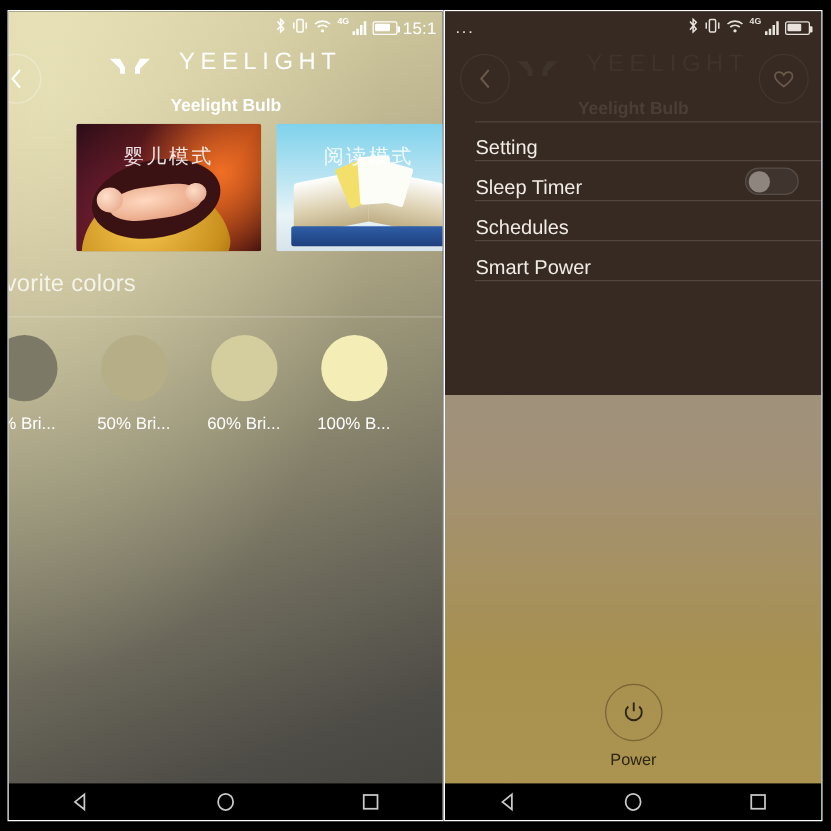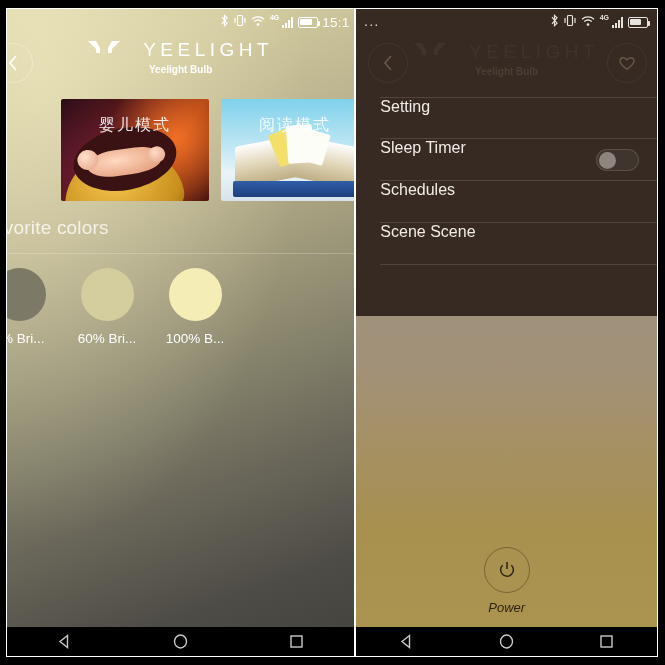--- a/index.html
+++ b/index.html
@@ -120,28 +120,28 @@
     display: flex; align-items: center; justify-content: center;
   }
   .dark .circle-btn { border-color: rgba(255,255,255,.06); }
   .btn-back { left: -14px; }
   .panel-right .btn-back { left: 12px; }
   .btn-fav  { right: 10px; }
   .brandwrap {
     position: absolute; left: 0; right: 0; top: 4px;
     display: flex; flex-direction: column; align-items: center;
   }
-  .brandrow { display: flex; align-items: flex-start; gap: 23px; }
+  .brandrow { display: flex; align-items: flex-end; gap: 23px; }
   .brandname {
     font-size: 19px; letter-spacing: 4.5px; font-weight: 300;
   }
   .light .brandname, .light .devicename { color: #ffffff; }
   .dark  .brandname { color: #3f342c; }
   .dark  .devicename { color: #4b3f35; }
-  .devicename { font-size: 10px; font-weight: bold; margin-top: 3px; }
+  .devicename { font-size: 14px; font-weight: bold; margin-top: 15px; }
   .panel-right .brandwrap { top: 6px; }
 
   
   .scenes {
     position: relative; z-index: 20;
     display: flex; gap: 12px;
     padding: 0 0 0 10px;
     margin-top: 2px;
     margin-left: 44px;
   }
@@ -258,22 +258,22 @@
     background: rgba(43,31,24,.90);
     z-index: 25;
   }
   .menu-list {
     position: absolute; left: 0; right: 0; top: 88px; bottom: 0;
     padding: 0 0 0 24px;
     z-index: 26;
   }
   .menu-item {
     position: relative;
-    height: 42px;
-    display: flex; align-items: flex-start;
+    height: 32px;
+    display: flex; align-items: flex-end;
     border-bottom: 1px solid rgba(255,255,255,.13);
     padding-right: 20px;
   }
   .menu-item:first-child { border-top: 1px solid rgba(255,255,255,.13); }
   .menu-label { color: #f1ece6; font-size: 16px; }
   .toggle {
     position: absolute; right: 18px; top: 50%;
     transform: translateY(-50%);
     width: 43px; height: 22px; border-radius: 11px;
     background: rgba(255,255,255,.05);
@@ -283,21 +283,20 @@
     position: absolute; left: 2px; top: 2px;
     width: 17px; height: 17px; border-radius: 50%;
     background: #8e857e;
   }
 
   
   .controls {
     position: absolute; left: 0; right: 0; bottom: 12px;
     display: flex; justify-content: center; gap: 26px;
     z-index: 20;
-    font-style: italic;
   }
   .ctrl { width: 72px; display: flex; flex-direction: column; align-items: center; }
   .ctrl-ring {
     width: 46px; height: 46px; border-radius: 50%;
     border: 1px solid rgba(60,45,20,.45);
     display: flex; align-items: center; justify-content: center;
   }
   .ctrl-ring.active {
     background: rgba(120,104,66,.55);
     border-color: rgba(60,45,20,.25);
@@ -402,20 +401,24 @@
 
       <div class="fav-section">
         <div class="fav-title">avorite colors</div>
         <div class="fav-rule"></div>
         <div class="swatches">
           <div class="swatch-cell">
             <div class="swatch" style="background:#7d7967"></div>
             <div class="swatch-label">5% Bri...</div>
           </div>
           <div class="swatch-cell">
+            <div class="swatch" style="background:#b5ae87"></div>
+            <div class="swatch-label">50% Bri...</div>
+          </div>
+          <div class="swatch-cell">
             <div class="swatch" style="background:#d4cd9e"></div>
             <div class="swatch-label">60% Bri...</div>
           </div>
           <div class="swatch-cell">
             <div class="swatch" style="background:#f5edb6"></div>
             <div class="swatch-label">100% B...</div>
           </div>
         </div>
       </div>
     </div>
@@ -513,21 +516,21 @@
         <div class="menu-item">
           <span class="menu-label">Sleep Timer</span>
           <span class="toggle">
               <i class="knob"></i>
             </span>
         </div>
         <div class="menu-item">
           <span class="menu-label">Schedules</span>
         </div>
         <div class="menu-item">
-          <span class="menu-label">Scene Scene</span>
+          <span class="menu-label">Smart Power</span>
         </div>
       </div>
 
       <div class="controls">
         <div class="ctrl">
           <div class="ctrl-ring">
             <svg width="20" height="20" viewBox="0 0 20 20">
               <path d="M5.6 5.2 A6.4 6.4 0 1 0 14.4 5.2" fill="none" stroke="#2e2512" stroke-width="1.5"></path>
               <line x1="10" y1="2" x2="10" y2="9" stroke="#2e2512" stroke-width="1.5"></line>
             </svg>

